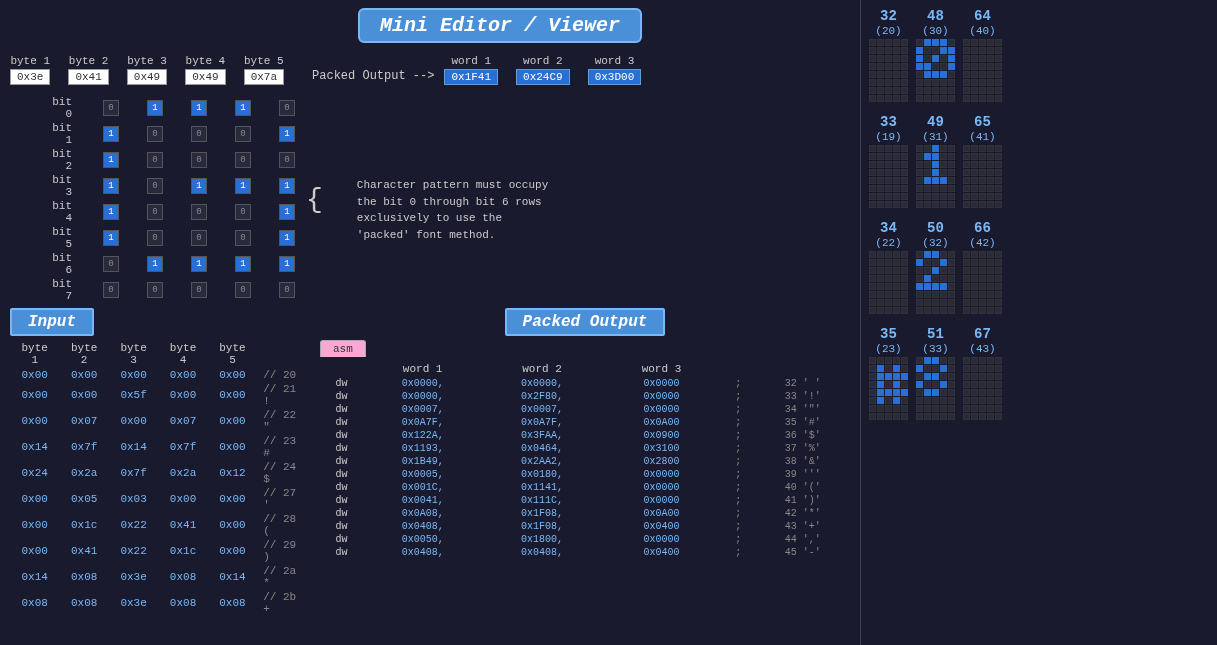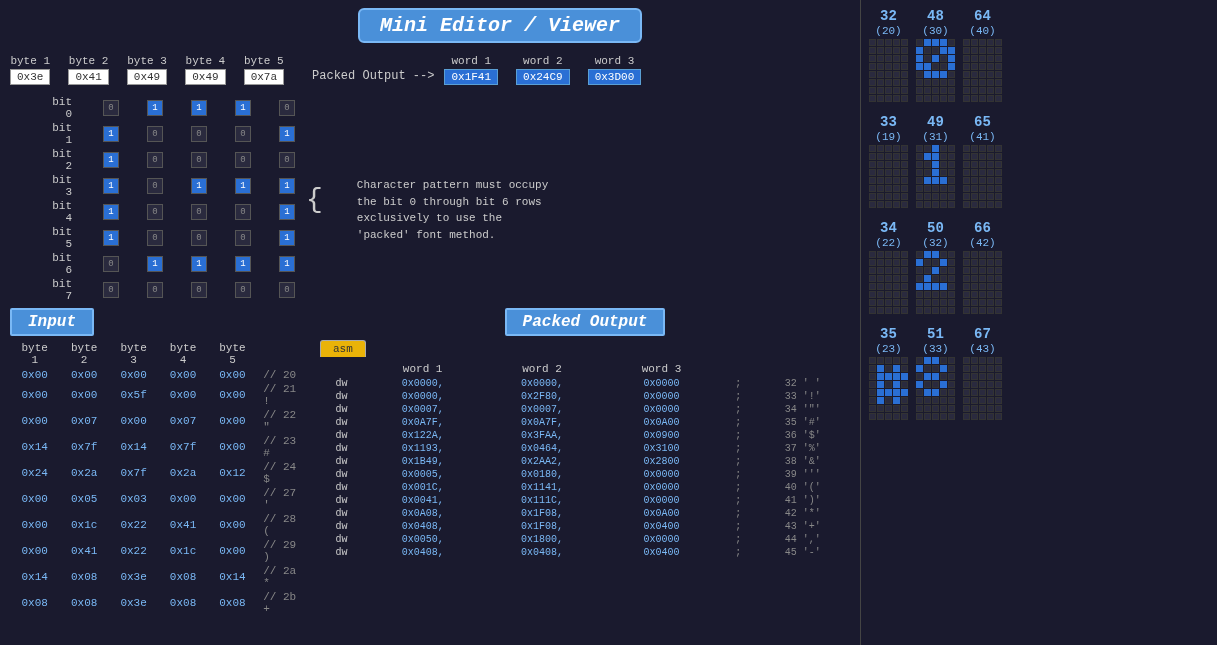--- a/index.html
+++ b/index.html
@@ -198,21 +198,21 @@
     .tab {
       background: #ddd;
       color: #333;
       padding: 2px 12px;
       border-radius: 3px 3px 0 0;
       font-size: 11px;
       cursor: pointer;
       border: 1px solid #aaa;
     }
     .tab.active {
-      background: #eab308;
+      background: #f9a8d4;
       border-bottom: none;
     }
 
     .output-table {
       border-collapse: collapse;
       font-size: 11px;
       width: 100%;
     }
     .output-table th {
       color: #ccc;

